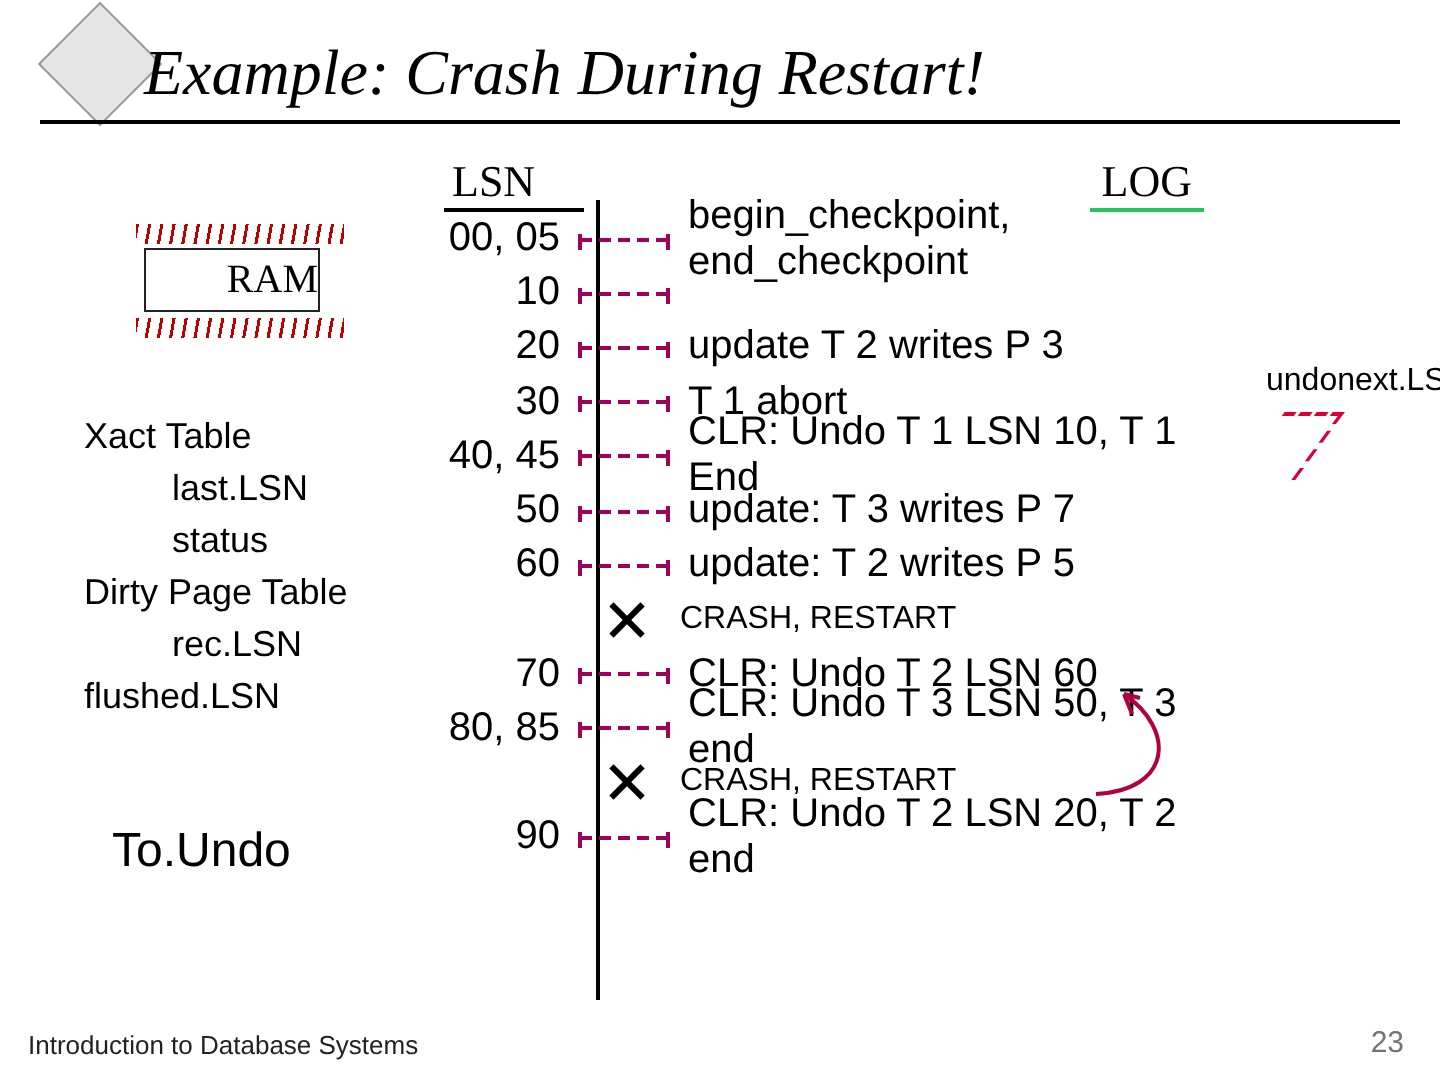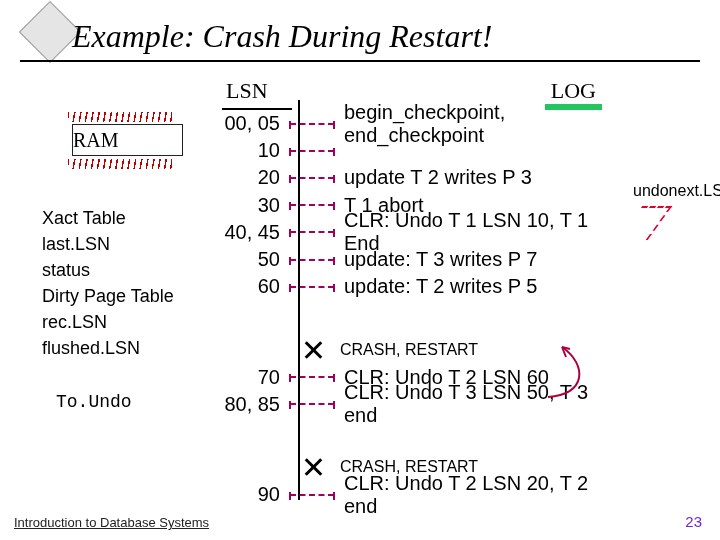--- a/index.html
+++ b/index.html
@@ -33,52 +33,52 @@
     left: 20px;
     top: 60px;
     width: 680px;
     height: 2px;
     background: #000;
   }
   .ram-box {
     position: absolute;
     left: 72px;
     top: 124px;
-    width: 111px;
+    width: 88px;
     height: 32px;
     border: 1px solid #222;
     display: flex;
     align-items: center;
-    justify-content: flex-start;
+    justify-content: flex-end;
     font-size: 20px;
   }
   .ram-hatch-top, .ram-hatch-bottom {
     position: absolute;
     left: 68px;
     width: 104px;
     height: 10px;
     background-image: repeating-linear-gradient(100deg, #b00 0 1.5px, transparent 1.5px 6px);
   }
   .ram-hatch-top { top: 112px; }
   .ram-hatch-bottom { top: 159px; }
   .left-col {
     position: absolute;
     left: 42px;
     top: 205px;
     font-family: Arial, Helvetica, sans-serif;
     font-size: 18px;
     line-height: 1.45;
   }
-  .left-col .indent { }
+  .left-col .indent { margin-left: 44px; }
   .toundo {
     position: absolute;
     left: 56px;
-    top: 392px;
-    font-family: Liberation Mono, monospace;
-    font-size: 18px;
+    top: 412px;
+    font-family: Liberation Sans, sans-serif;
+    font-size: 24px;
   }
   .log-area {
     position: absolute;
     left: 222px;
     top: 78px;
     width: 380px;
   }
   .log-header {
     display: flex;
     position: relative;
@@ -87,21 +87,21 @@
   .lsn-head {
     width: 70px;
     text-align: left;
     font-size: 22px;
     padding-left: 4px;
     border-bottom: 2px solid #000;
   }
   .log-head {
     margin-left: 48px;
     font-size: 22px;
-    border-bottom: 6px solid #22c55e;
+    border-bottom: 2px solid #22c55e;
     padding: 0 6px;
   }
   .vrule {
     position: absolute;
     left: 298px;
     top: 100px;
     width: 2px;
     height: 400px;
     background: #000;
   }
@@ -147,21 +147,21 @@
     content: "";
     position: absolute;
     left: 8px;
     top: -2px;
     width: 3px;
     height: 22px;
     background: #000;
   }
   .crash-x::before { transform: rotate(45deg); }
   .crash-x::after { transform: rotate(-45deg); }
-  .crash-row { font-family: Arial, sans-serif; font-size: 16px; display:flex; align-items:center; height:27.2px;margin-top:36px; }
+  .crash-row { font-family: Arial, sans-serif; font-size: 16px; display:flex; align-items:center; height:27.2px; }
   .crash-row .log { margin-left: 18px; }
   .undonext {
     position: absolute;
     left: 600px;
     top: 182px;
     font-family: Arial, sans-serif;
     font-size: 16px;
     margin-left: 33px;
   }
   .arrow1 {
@@ -182,29 +182,28 @@
     height: 58px;
   }
   .arrow2 svg { overflow: visible; }
   .footer-left {
     position: absolute;
     left: 14px;
     bottom: 10px;
     font-family: Arial, sans-serif;
     font-size: 13px;
     color: #222;
-    text-decoration: underline;
   }
   .footer-right {
     position: absolute;
     right: 18px;
     bottom: 10px;
     font-family: Arial, sans-serif;
     font-size: 15px;
-    color: #6d28d9;
+    color: #737373;
   }
 </style>
 </head>
 <body>
 
 <div class="diamond"></div>
 <div class="title">Example: Crash During Restart!</div>
 <div class="title-underline"></div>
 
 <div class="ram-hatch-top"></div>

